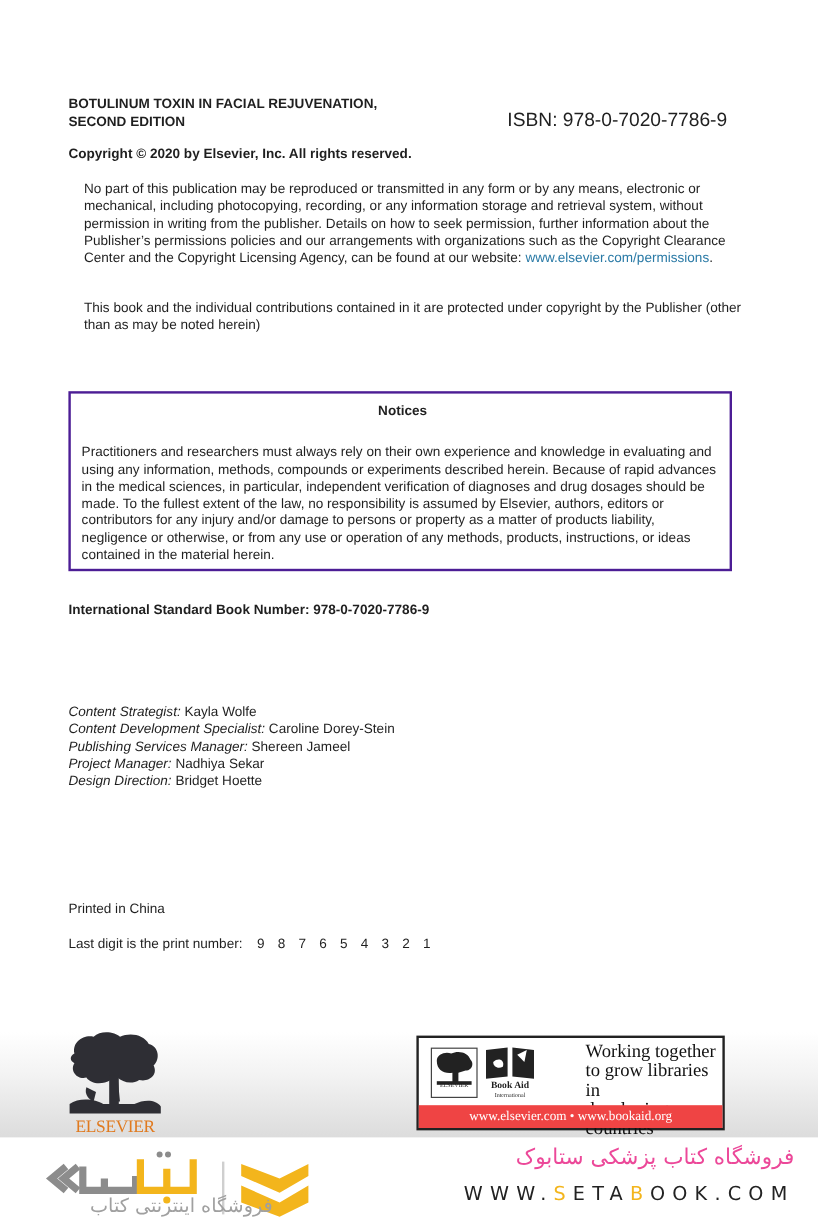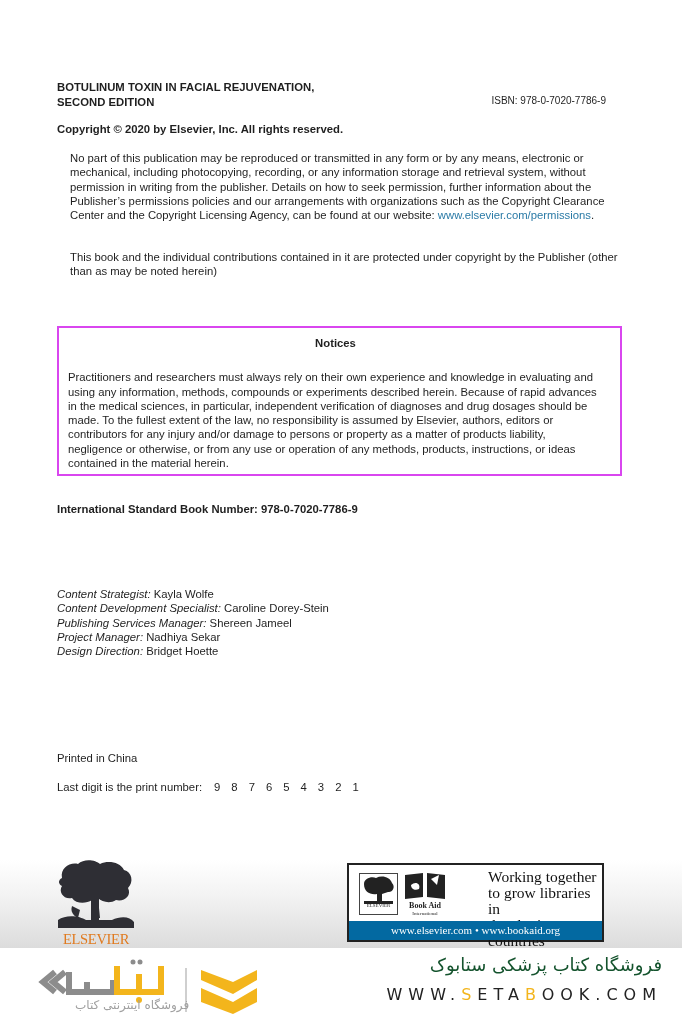--- a/index.html
+++ b/index.html
@@ -4,29 +4,29 @@
 <style>
   html, body { margin: 0; padding: 0; }
   body {
     width: 682px; height: 1023px; overflow: hidden; position: relative;
     background: #ffffff; color: #1f1f1f;
     font-family: "Liberation Sans", "DejaVu Sans", sans-serif;
     font-size: 11.3px; line-height: 14.3px;
   }
   .abs { position: absolute; }
   .title { left: 57px; top: 80px; font-weight: bold; font-size: 11.3px; line-height: 14.5px; }
-  .isbn-top { right: 76px; top: 94px; font-size: 10px; }
+  .isbn-top { right: 76px; top: 94px; font-size: 16px; }
   .copyright { left: 57px; top: 122px; font-weight: bold; }
   .para { left: 70px; width: 556px; }
   .p1 { top: 151px; }
   .p2 { top: 250px; }
   .link { color: #2a7aa6; }
   .notices {
     left: 57px; top: 326px; width: 535px; height: 140px;
-    border: 2px solid #d946ef; padding: 6px 17px 0 9px;
+    border: 2px solid #4c1d95; padding: 6px 5px 0 9px;
   }
   .notices-title { text-align: center; font-weight: bold; margin-top: 2px; margin-bottom: 20px; }
   .isbn-line { left: 57px; top: 502px; font-weight: bold; }
   .credits { left: 57px; top: 587px; line-height: 14.3px; }
   .credits .role { font-style: italic; }
   .printed { left: 57px; top: 751px; text-align: right; }
   .printnum { left: 57px; top: 780px; display: flex; }
   .digits { margin-left: 12px; display: flex; gap: 11px; }
   .footer-band {
     left: 0; top: 860px; width: 682px; height: 88px;
@@ -38,35 +38,35 @@
     font-family: "Liberation Serif", "DejaVu Serif", serif; font-size: 14.5px;
     color: #e07a1f; letter-spacing: -0.3px;
   }
   .address { left: 174px; top: 954px; font-size: 14px; line-height: 15px; }
   .bookaid {
     left: 347px; top: 863px; width: 257px; height: 79px;
     border: 2px solid #222; background: #fff; box-sizing: border-box;
   }
   .bookaid-top { height: 58px; position: relative; }
   .bookaid-bar {
-    position: absolute; left: 0; right: 0; bottom: 0; height: 19px; background: #0369a1;
+    position: absolute; left: 0; right: 0; bottom: 0; height: 19px; background: #ef4444;
     color: #fff; font-family: "Liberation Serif", "DejaVu Serif", serif; font-size: 11px;
     text-align: center; line-height: 19px;
   }
   .ba-els { position: absolute; left: 10px; top: 8px; width: 37px; height: 40px; border: 1px solid #444; }
   .ba-els .lab { position: absolute; bottom: 1px; left: 0; width: 100%; text-align: center; font-size: 5px; font-family: "Liberation Serif", serif; }
   .ba-book { position: absolute; left: 54px; top: 6px; width: 44px; height: 46px; }
   .ba-book .lab { position: absolute; bottom: 0; left: 0; width: 100%; text-align: center; font-family: "Liberation Serif", serif; font-size: 8px; font-weight: bold; line-height: 7px; }
   .ba-text {
     position: absolute; left: 107px; top: 4px; font-family: "Liberation Serif", "DejaVu Serif", serif;
     font-size: 15.5px; line-height: 16px; color: #111; margin-left: 32px;
   }
   .seta-band { left: 0; top: 948px; width: 682px; height: 75px; background: #fff; }
   .seta-logo { left: 35px; top: 958px; width: 230px; height: 60px; }
-  .seta-fa { right: 20px; top: 958px; font-size: 18px; direction: rtl; color: #14532d; font-family: "DejaVu Sans", sans-serif; }
+  .seta-fa { right: 20px; top: 958px; font-size: 18px; direction: rtl; color: #ec4899; font-family: "DejaVu Sans", sans-serif; }
   .seta-url { right: 20px; top: 988px; font-size: 16px; letter-spacing: 6px; color: #222; font-family: "DejaVu Sans", sans-serif; }
   .seta-url .hl { color: #f3b51c; }
 </style>
 </head>
 <body>
 
 <div class="abs title">
   <div>BOTULINUM TOXIN IN FACIAL REJUVENATION,</div>
   <div>SECOND EDITION</div>
 </div>
@@ -164,18 +164,18 @@
     <path d="M34 14 L34 34 L78 34 L78 22" stroke="#8c8c8c" stroke-width="6" fill="none"></path>
     <path d="M52 34 L52 24" stroke="#8c8c8c" stroke-width="6"></path>
     <path d="M82 8 L82 34 L126 34 L126 8 M104 34 L104 16" stroke="#f3b51c" stroke-width="6" fill="none"></path>
     <circle cx="98" cy="4" r="2.5" fill="#8c8c8c"></circle>
       <circle cx="105" cy="4" r="2.5" fill="#8c8c8c"></circle>
     <circle cx="104" cy="42" r="3" fill="#f3b51c"></circle>
     <rect x="150" y="10" width="2" height="44" fill="#cfcfcf"></rect>
     <path d="M166 12 L198 24 L222 12 L222 22 L198 36 L166 22 Z" fill="#f3b51c"></path>
     <path d="M166 30 L198 44 L222 30 L222 44 L198 56 L166 44 Z" fill="#f3b51c"></path>
   </svg>
-  <div style="position:absolute;left:40px;top:40px;font-size:12px;color:#a0a0a0;direction:rtl;font-family:'DejaVu Sans',sans-serif;">فروشگاه اینترنتی کتاب</div>
+  <div style="position:absolute;left:40px;top:40px;font-size:16px;color:#a0a0a0;direction:rtl;font-family:'DejaVu Sans',sans-serif;">فروشگاه اینترنتی کتاب</div>
 </div>
 <div class="abs seta-fa">فروشگاه کتاب پزشکی ستابوک</div>
 <div class="abs seta-url">
   <span>WWW.</span><span class="hl">S</span><span>ETA</span><span class="hl">B</span><span>OOK.COM</span>
 </div>
 
 </body></html>

